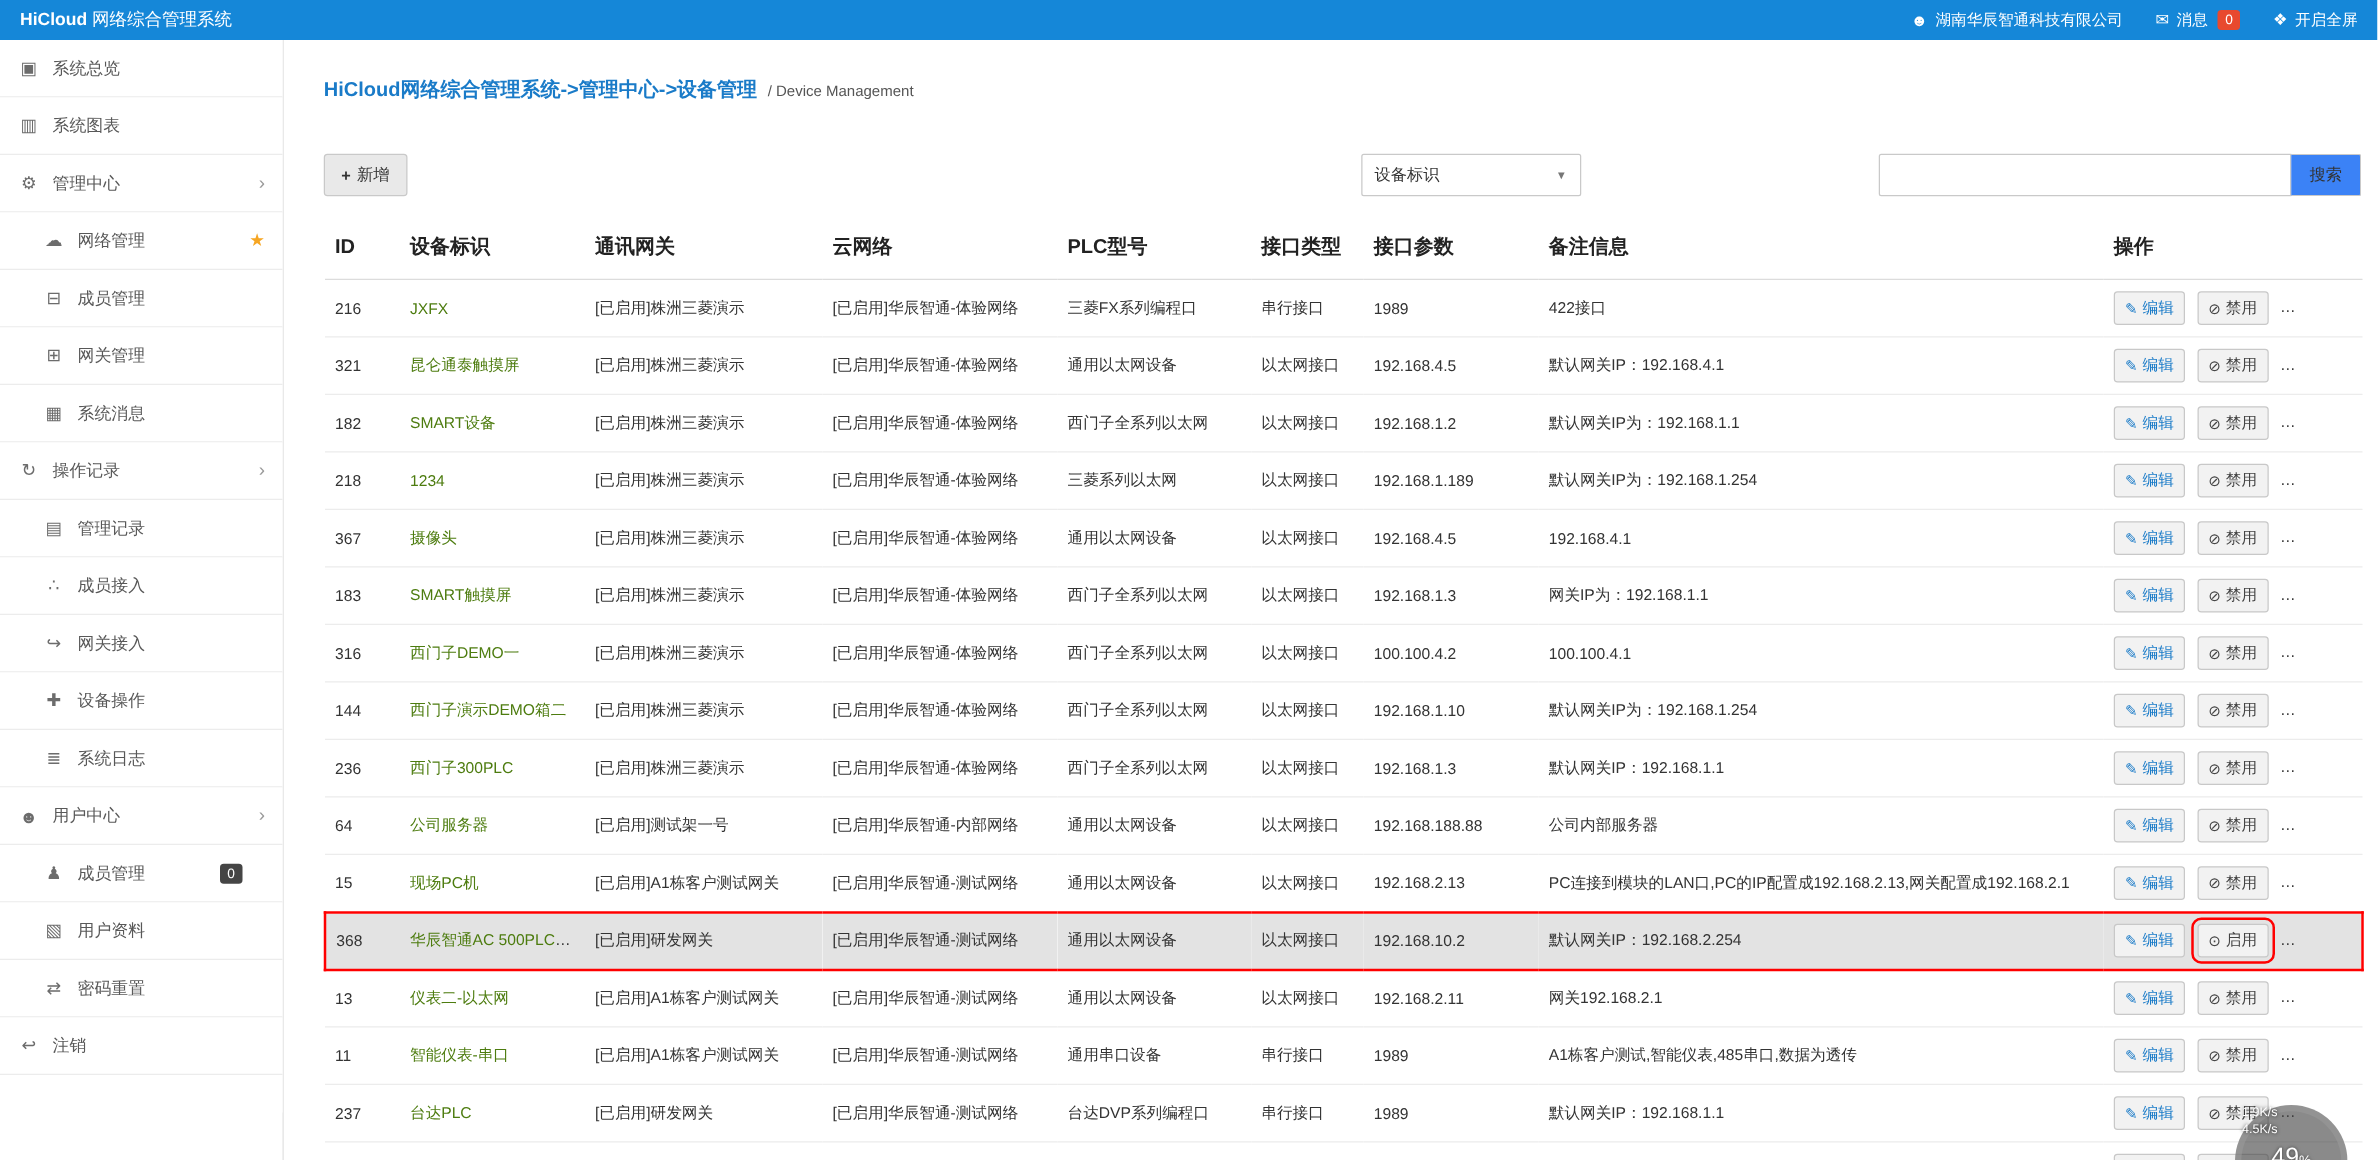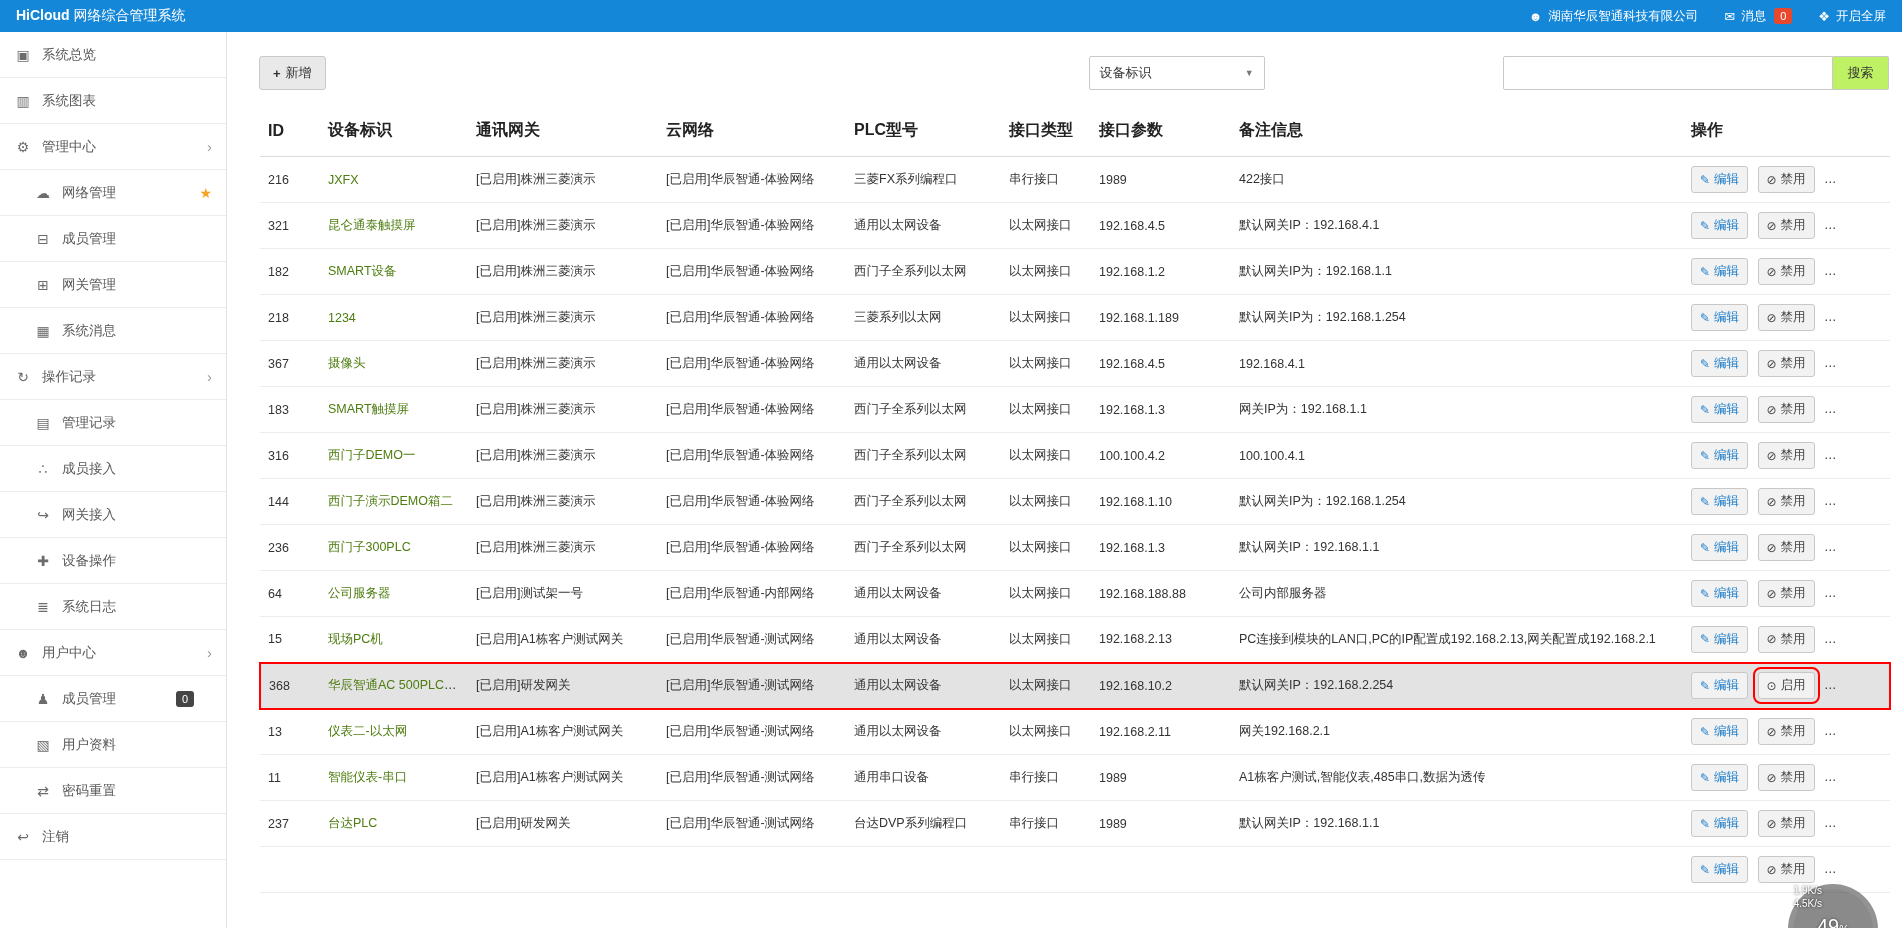--- a/index.html
+++ b/index.html
@@ -43,21 +43,21 @@
     border-radius:3px; padding:7px 13px; font-size:13px; color:#333; cursor:pointer;
     font-family:inherit; }
   .btn-add .plus { font-weight:bold; font-size:13px; }
   .sp1 { flex:3.2; } .sp2 { flex:1; }
   .select-box { width:176px; height:34px; border:1px solid #c9c9c9; border-radius:2px; background:#fff;
     display:flex; align-items:center; padding:0 10px; font-size:13px; color:#333; cursor:pointer; }
   .select-box .caret { margin-left:auto; font-size:9px; color:#777; }
   .search-group { display:flex; }
   .search-input { width:330px; height:34px; border:1px solid #c9c9c9; border-radius:2px 0 0 2px;
     padding:0 10px; font-size:13px; font-family:inherit; outline:none; }
-  .search-btn { width:56px; height:34px; background:#bef264; border:1px solid #c9c9c9; border-left:none;
+  .search-btn { width:56px; height:34px; background:#3b82f6; border:1px solid #c9c9c9; border-left:none;
     border-radius:0 2px 2px 0; font-size:13px; color:#333; cursor:pointer; font-family:inherit; }
 
   
   table.devices { width:1630px; margin-top:14px; border-collapse:collapse; table-layout:fixed; }
   .devices th { text-align:left; font-size:16px; font-weight:bold; color:#222;
     padding:16px 8px 15px; border-bottom:1px solid #dcdcdc; white-space:nowrap; }
   .devices td { height:46px; padding:0 8px; font-size:12.5px; color:#333; border-bottom:1px solid #ececec;
     white-space:nowrap; overflow:hidden; text-overflow:ellipsis; }
   .dev-link { color:#4d7c0f; cursor:pointer; text-decoration:none; }
   .c-actions { overflow:visible; }
@@ -199,20 +199,24 @@
   </div>
       <div class="side-item partial">
     <span class="side-icon"></span>
     <span class="side-label"></span>
 
   </div>
     </div>
 
   <div class="content">
 
+    <div class="page-title">
+      <span>HiCloud网络综合管理系统-&gt;管理中心-&gt;设备管理</span>
+      <span class="en">/ Device Management</span>
+    </div>
 
     <div class="toolbar">
       <button class="btn-add" type="button">
         <span class="plus">+</span>
           <span>新增</span>
       </button>
       <div class="sp1"></div>
       <div class="select-box">
         <span>设备标识</span>
         <span class="caret">▼</span>

